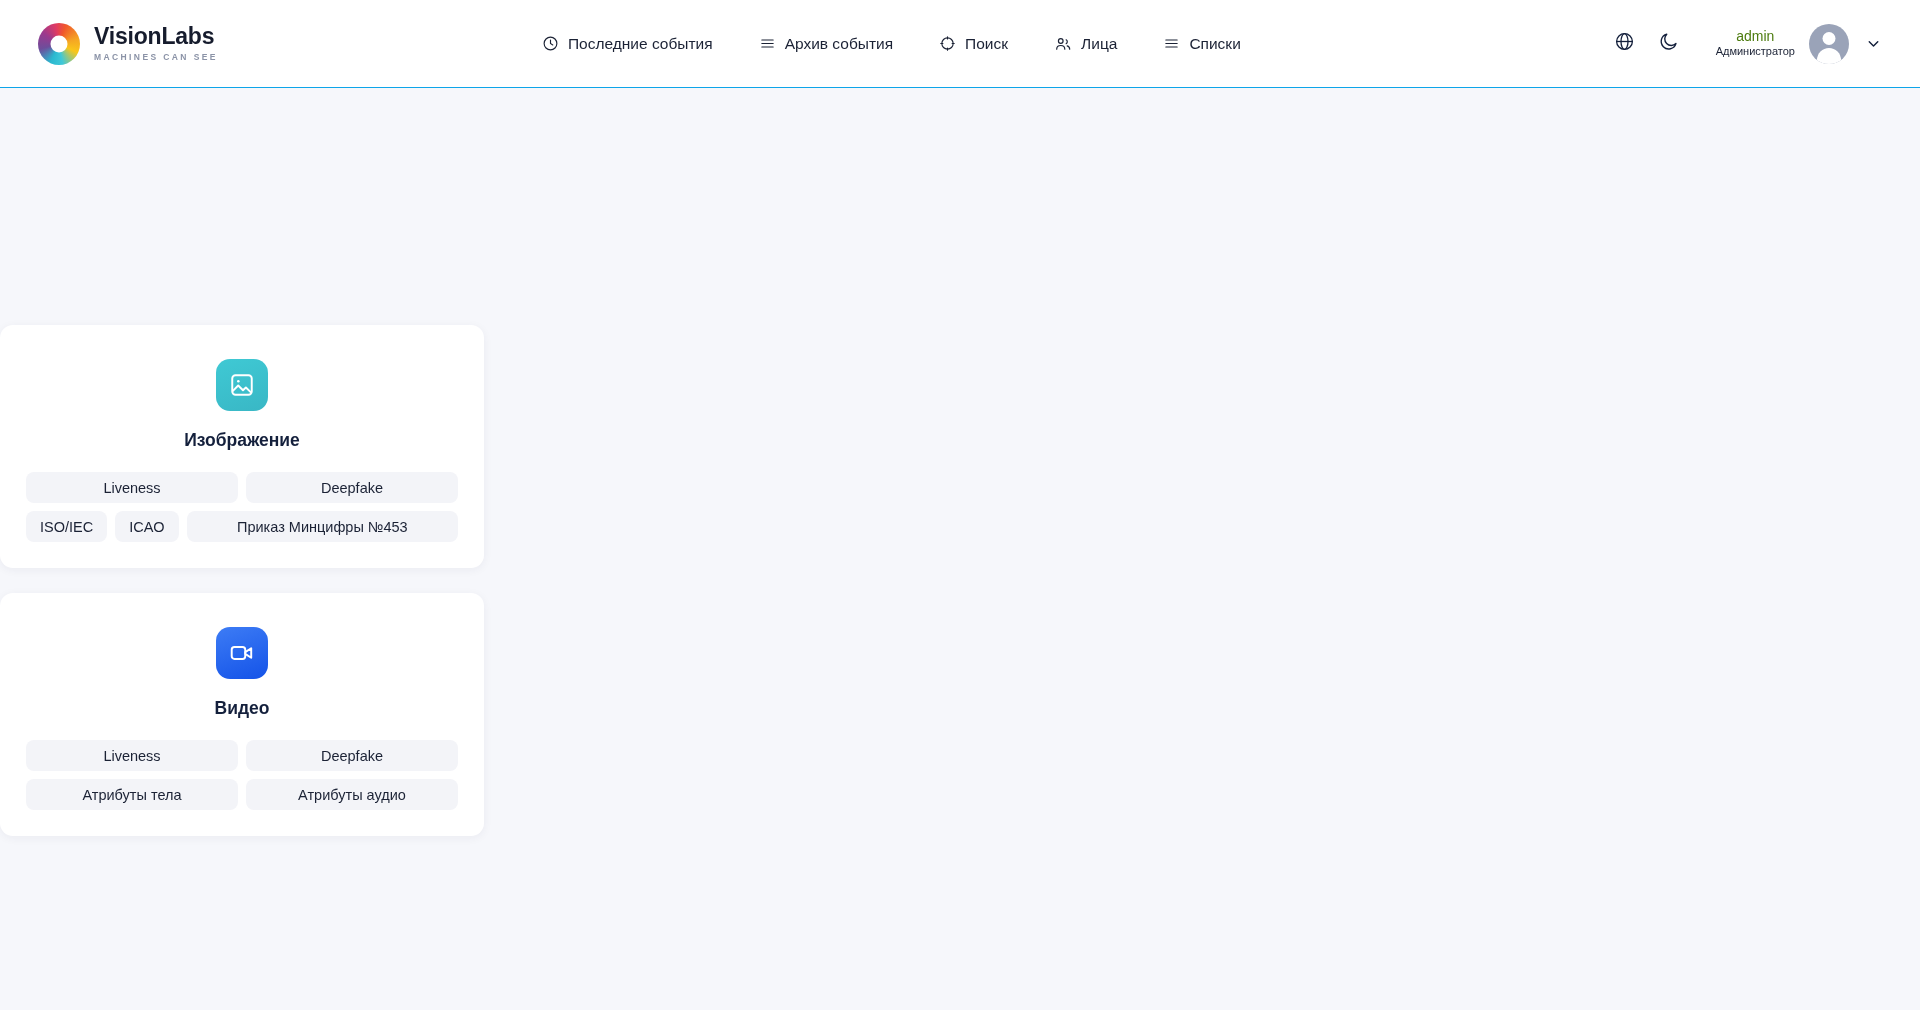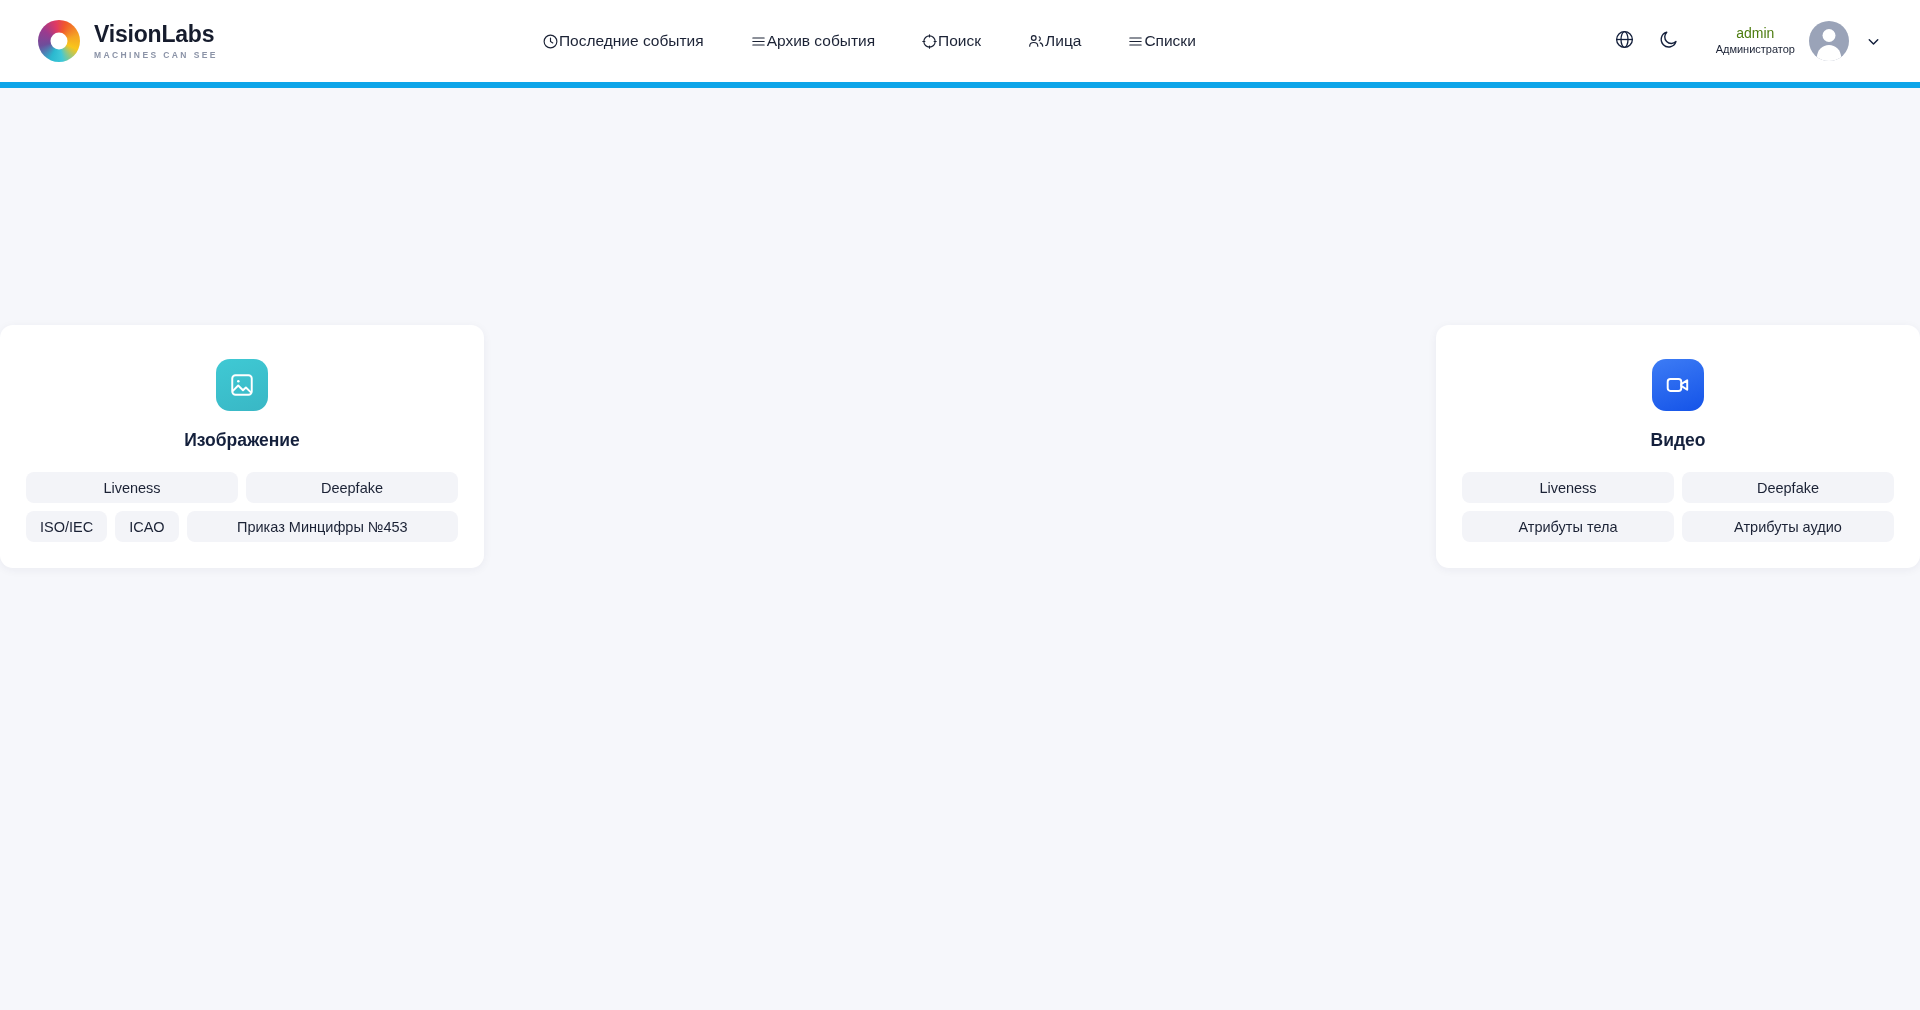--- a/index.html
+++ b/index.html
@@ -16,21 +16,21 @@
     font-family: "Liberation Sans", "DejaVu Sans", sans-serif;
     color: #1b2235;
     -webkit-font-smoothing: antialiased;
   }
 
   
   .header {
     position: relative;
     height: 88px;
     background: #ffffff;
-    border-bottom: 6px solid #0ea5e9;
+    border-bottom: 1px solid #0ea5e9;
     display: flex;
     align-items: center;
     padding: 0 38px 0 38px;
   }
 
   
   .logo-block {
     display: flex;
     align-items: center;
     gap: 14px;
@@ -80,20 +80,21 @@
   
   .nav {
     display: flex;
     align-items: center;
     gap: 46px;
     margin-left: 324px;
   }
   .nav-item {
     display: flex;
     align-items: center;
+    gap: 9px;
     font-size: 15.5px;
     color: #1b2235;
     cursor: pointer;
     white-space: nowrap;
   }
   .nav-item svg { display: block; flex: none; }
 
   
   .header-right {
     display: flex;
@@ -160,23 +161,24 @@
   .page-title {
     font-size: 30px;
     font-weight: 400;
     color: #14203c;
     margin: 38px 0 0 38px;
     letter-spacing: 0.1px;
   }
 
   .cards-wrap {
     display: flex;
-    justify-content: space-between;
+    justify-content: center;
     gap: 25px;
     margin-top: 237px;
+    flex-direction: column;
   }
 
   .card {
     width: 484px;
     background: #ffffff;
     border-radius: 13px;
     box-shadow: 0 2px 10px rgba(28, 40, 80, 0.055);
     padding: 34px 26px 26px 26px;
     display: flex;
     flex-direction: column;

